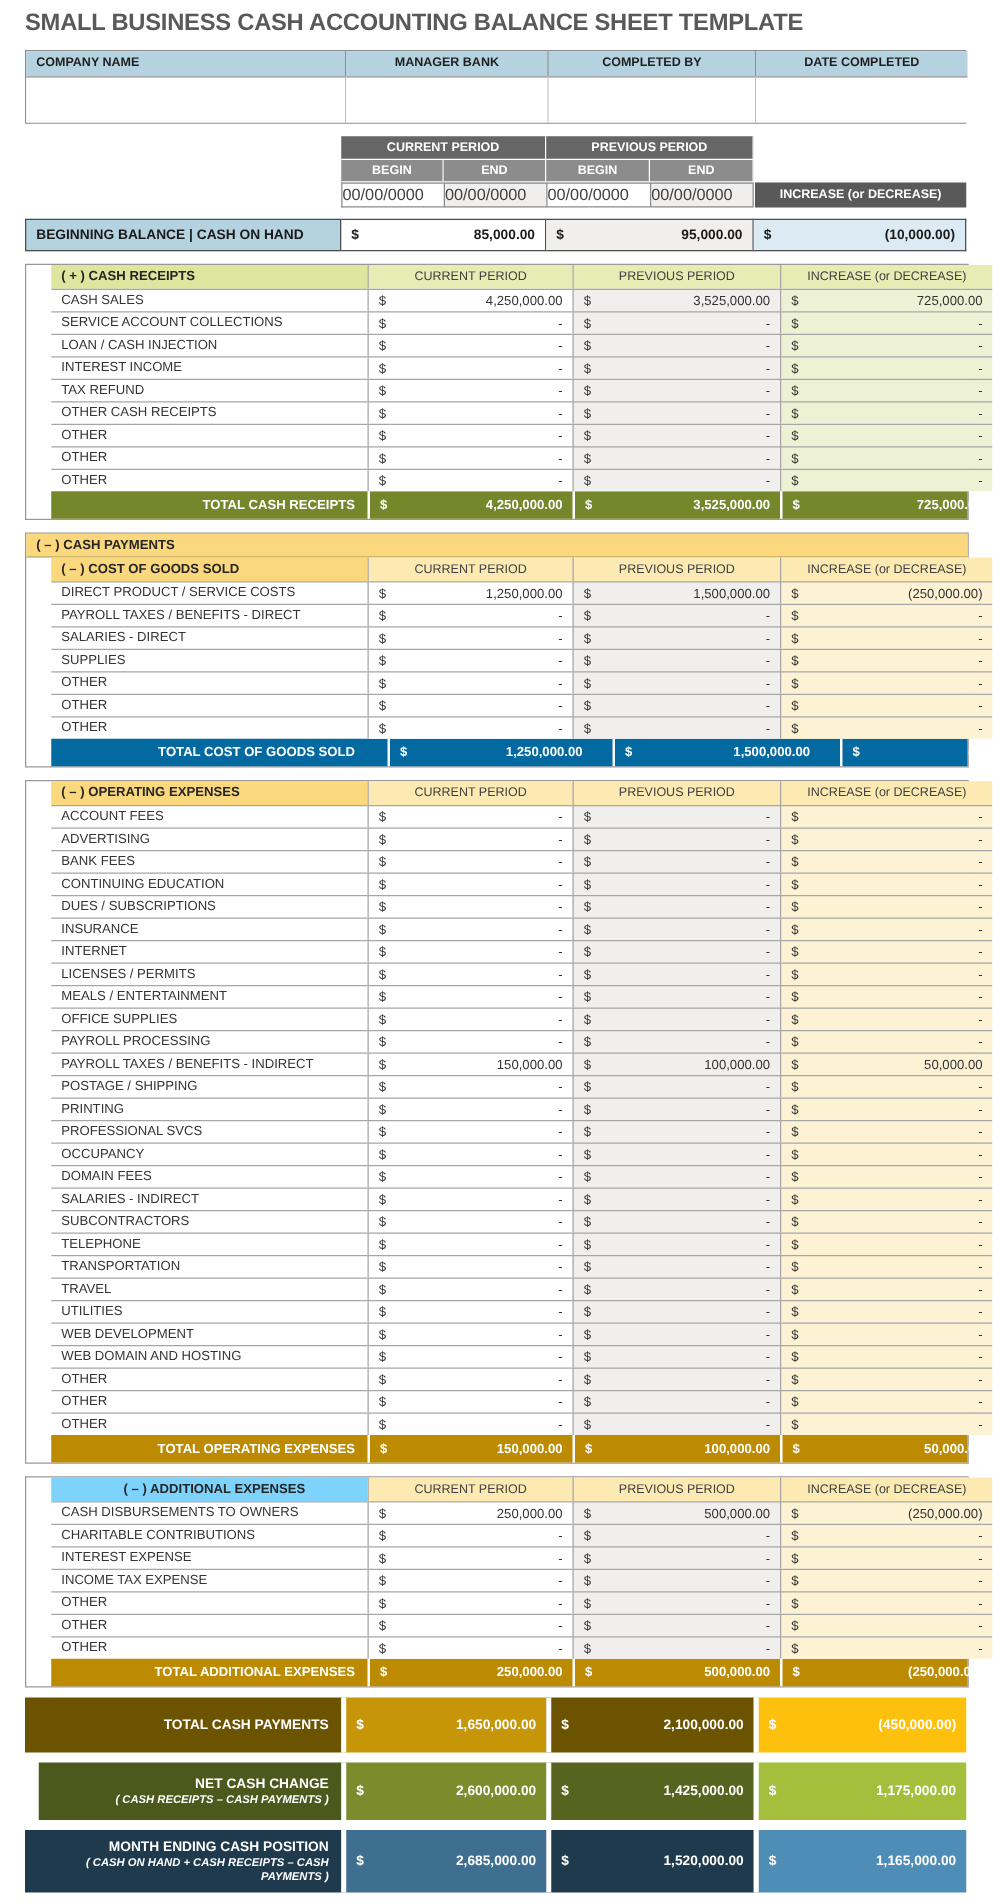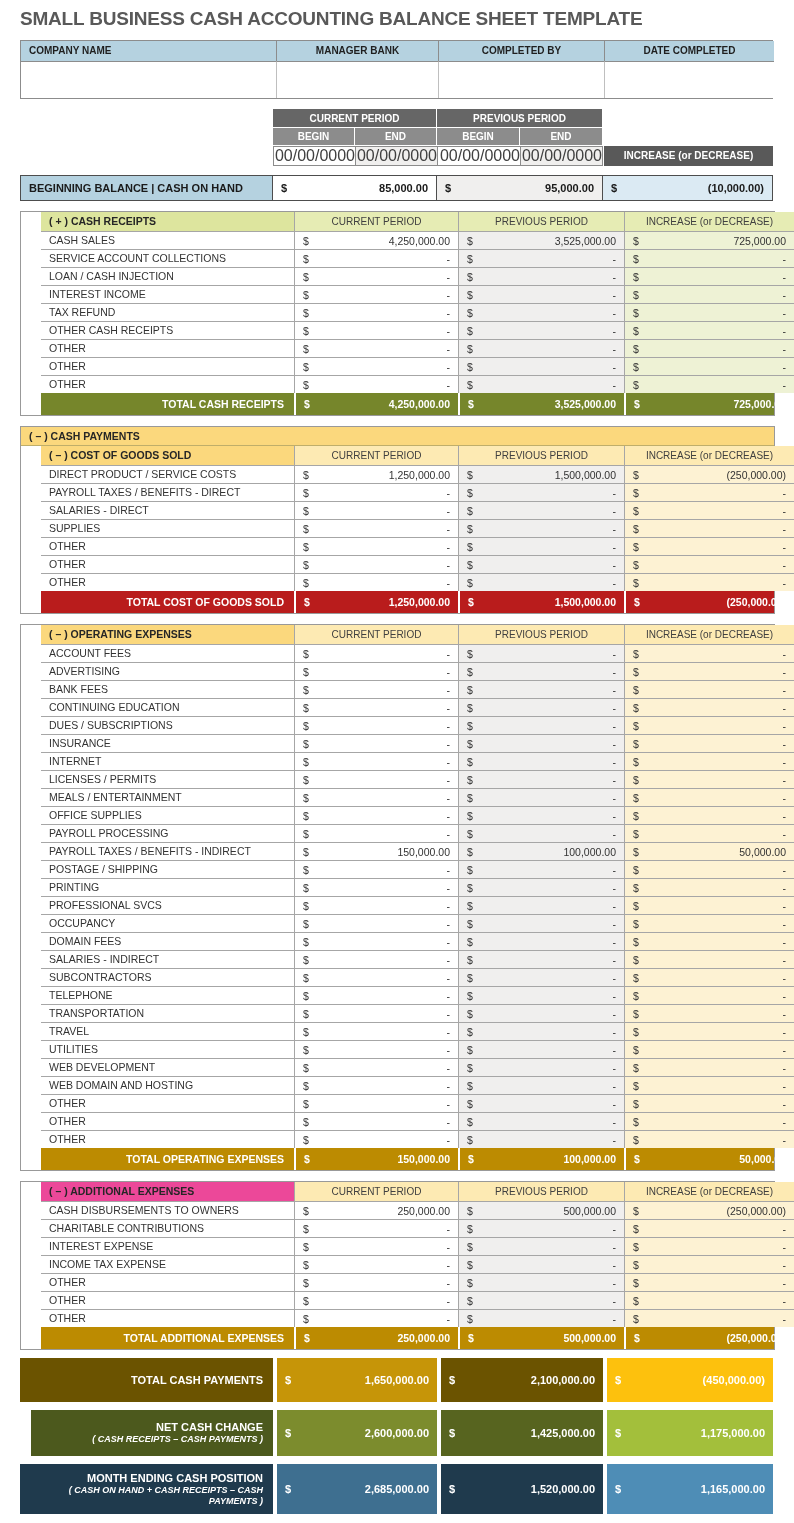--- a/index.html
+++ b/index.html
@@ -22,21 +22,21 @@
   .info-b { background:#fff; height:37px; border-right:1px solid #bfbfbf; border-top:1px solid #8c8c8c; }
 
   
   .period-wrap { margin-left:253px; margin-top:10px; width:500px; }
   .grid-period { display:grid; grid-template-columns:82px 82px 83px 83px 170px; }
   .p-top { grid-column:span 2; background:#666666; color:#fff; font-weight:bold; font-size:10px; height:19px; line-height:19px;
            text-align:center; border-right:1px solid #fff; border-bottom:1px solid #fff; }
   .p-sub { background:#8c8c8c; color:#fff; font-weight:bold; font-size:10px; height:18px; line-height:18px;
            text-align:center; border-right:1px solid #fff; border-bottom:1px solid #fff; }
   .p-blank { background:#fff; border:none; }
-  .p-date { height:20px; line-height:18px; font-size:16px; color:#404040; text-align:right;
+  .p-date { height:20px; line-height:18px; font-size:13px; color:#404040; text-align:left;
             border:1px solid #8c8c8c; border-right:none; background:#fff; }
   .p-date.shade { background:#f0efee; }
   .p-date.lastd { border-right:1px solid #8c8c8c; }
   .p-inc { background:#595959; color:#fff; font-weight:bold; font-size:10px; height:20px; line-height:20px; text-align:center; margin-left:1px; }
 
   
   .bb-row { margin-top:9px; width:753px; display:grid; grid-template-columns:253px 164px 166px 170px; }
   .bb-cell { height:26px; border:1px solid #4d4d4d; border-left:none; display:flex; align-items:center; }
   .bb-cell.first { border-left:1px solid #4d4d4d; background:#b5d2e0; font-weight:bold; font-size:11px; color:#1a1a1a; padding-left:8px; }
   .bb-money { justify-content:space-between; padding:0 8px; font-weight:bold; font-size:11px; color:#1a1a1a; }
@@ -392,21 +392,21 @@
           </div>
           <div class="cell money col-prev">
             <span>$</span>
             <span>-</span>
           </div>
           <div class="cell money" style="background: rgb(253, 242, 211);">
             <span>$</span>
             <span>-</span>
           </div>
         </div>
-        <div class="srow trow" style="background: #b91c1c;">
+        <div class="srow trow" style="background: #0369a1; gap: 16px;">
           <div class="cell t-label">TOTAL COST OF GOODS SOLD</div>
           <div class="cell t-money">
             <span>$</span>
             <span>1,250,000.00</span>
           </div>
           <div class="cell t-money">
             <span>$</span>
             <span>1,500,000.00</span>
           </div>
           <div class="cell t-money">
@@ -853,21 +853,21 @@
             <span>100,000.00</span>
           </div>
           <div class="cell t-money">
             <span>$</span>
             <span>50,000.00</span>
           </div>
         </div>
       </div>
       <div class="section">
         <div class="srow">
-          <div class="sh-label" style="background: #ec4899;">( – ) ADDITIONAL EXPENSES</div>
+          <div class="sh-label" style="background: #7dd3fc; text-align: center;">( – ) ADDITIONAL EXPENSES</div>
           <div class="sh-col" style="background: rgb(253, 234, 179);">CURRENT PERIOD</div>
           <div class="sh-col" style="background: rgb(253, 234, 179);">PREVIOUS PERIOD</div>
           <div class="sh-col" style="background: rgb(253, 234, 179);">INCREASE (or DECREASE)</div>
         </div>
         <div class="srow drow">
           <div class="cell d-label">CASH DISBURSEMENTS TO OWNERS</div>
           <div class="cell money" style="background: rgb(255, 255, 255);">
             <span>$</span>
             <span>250,000.00</span>
           </div>

